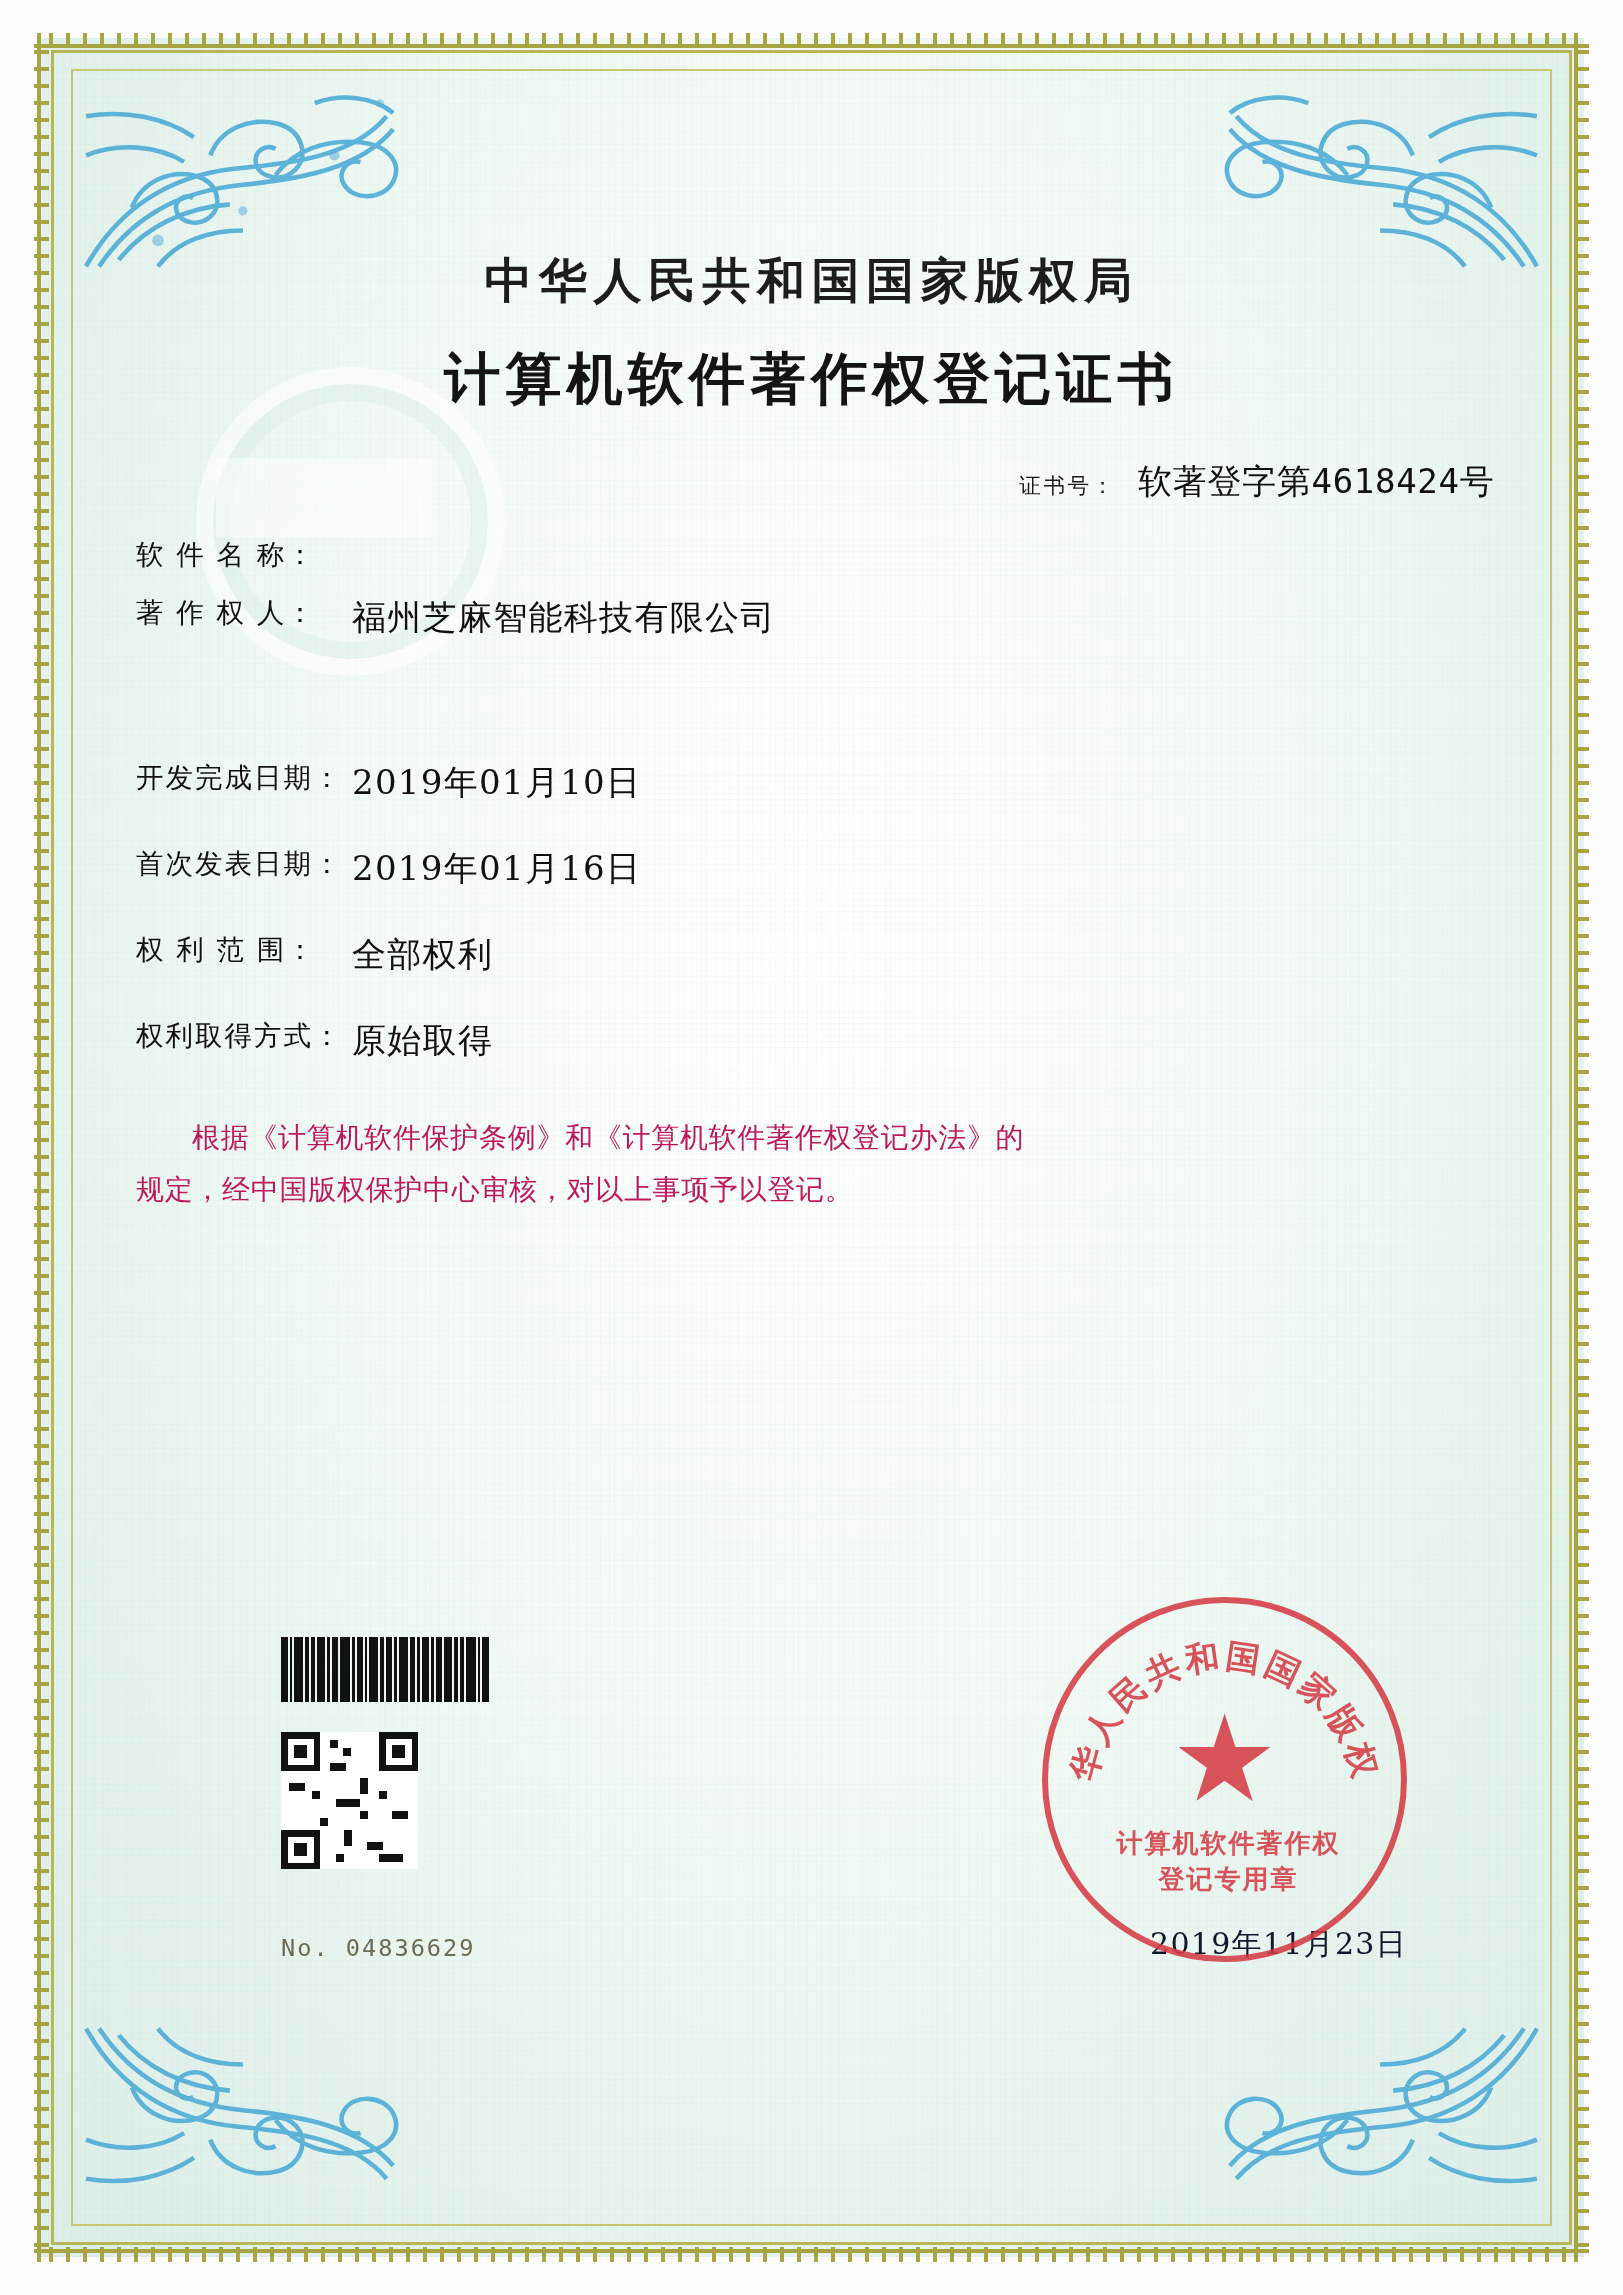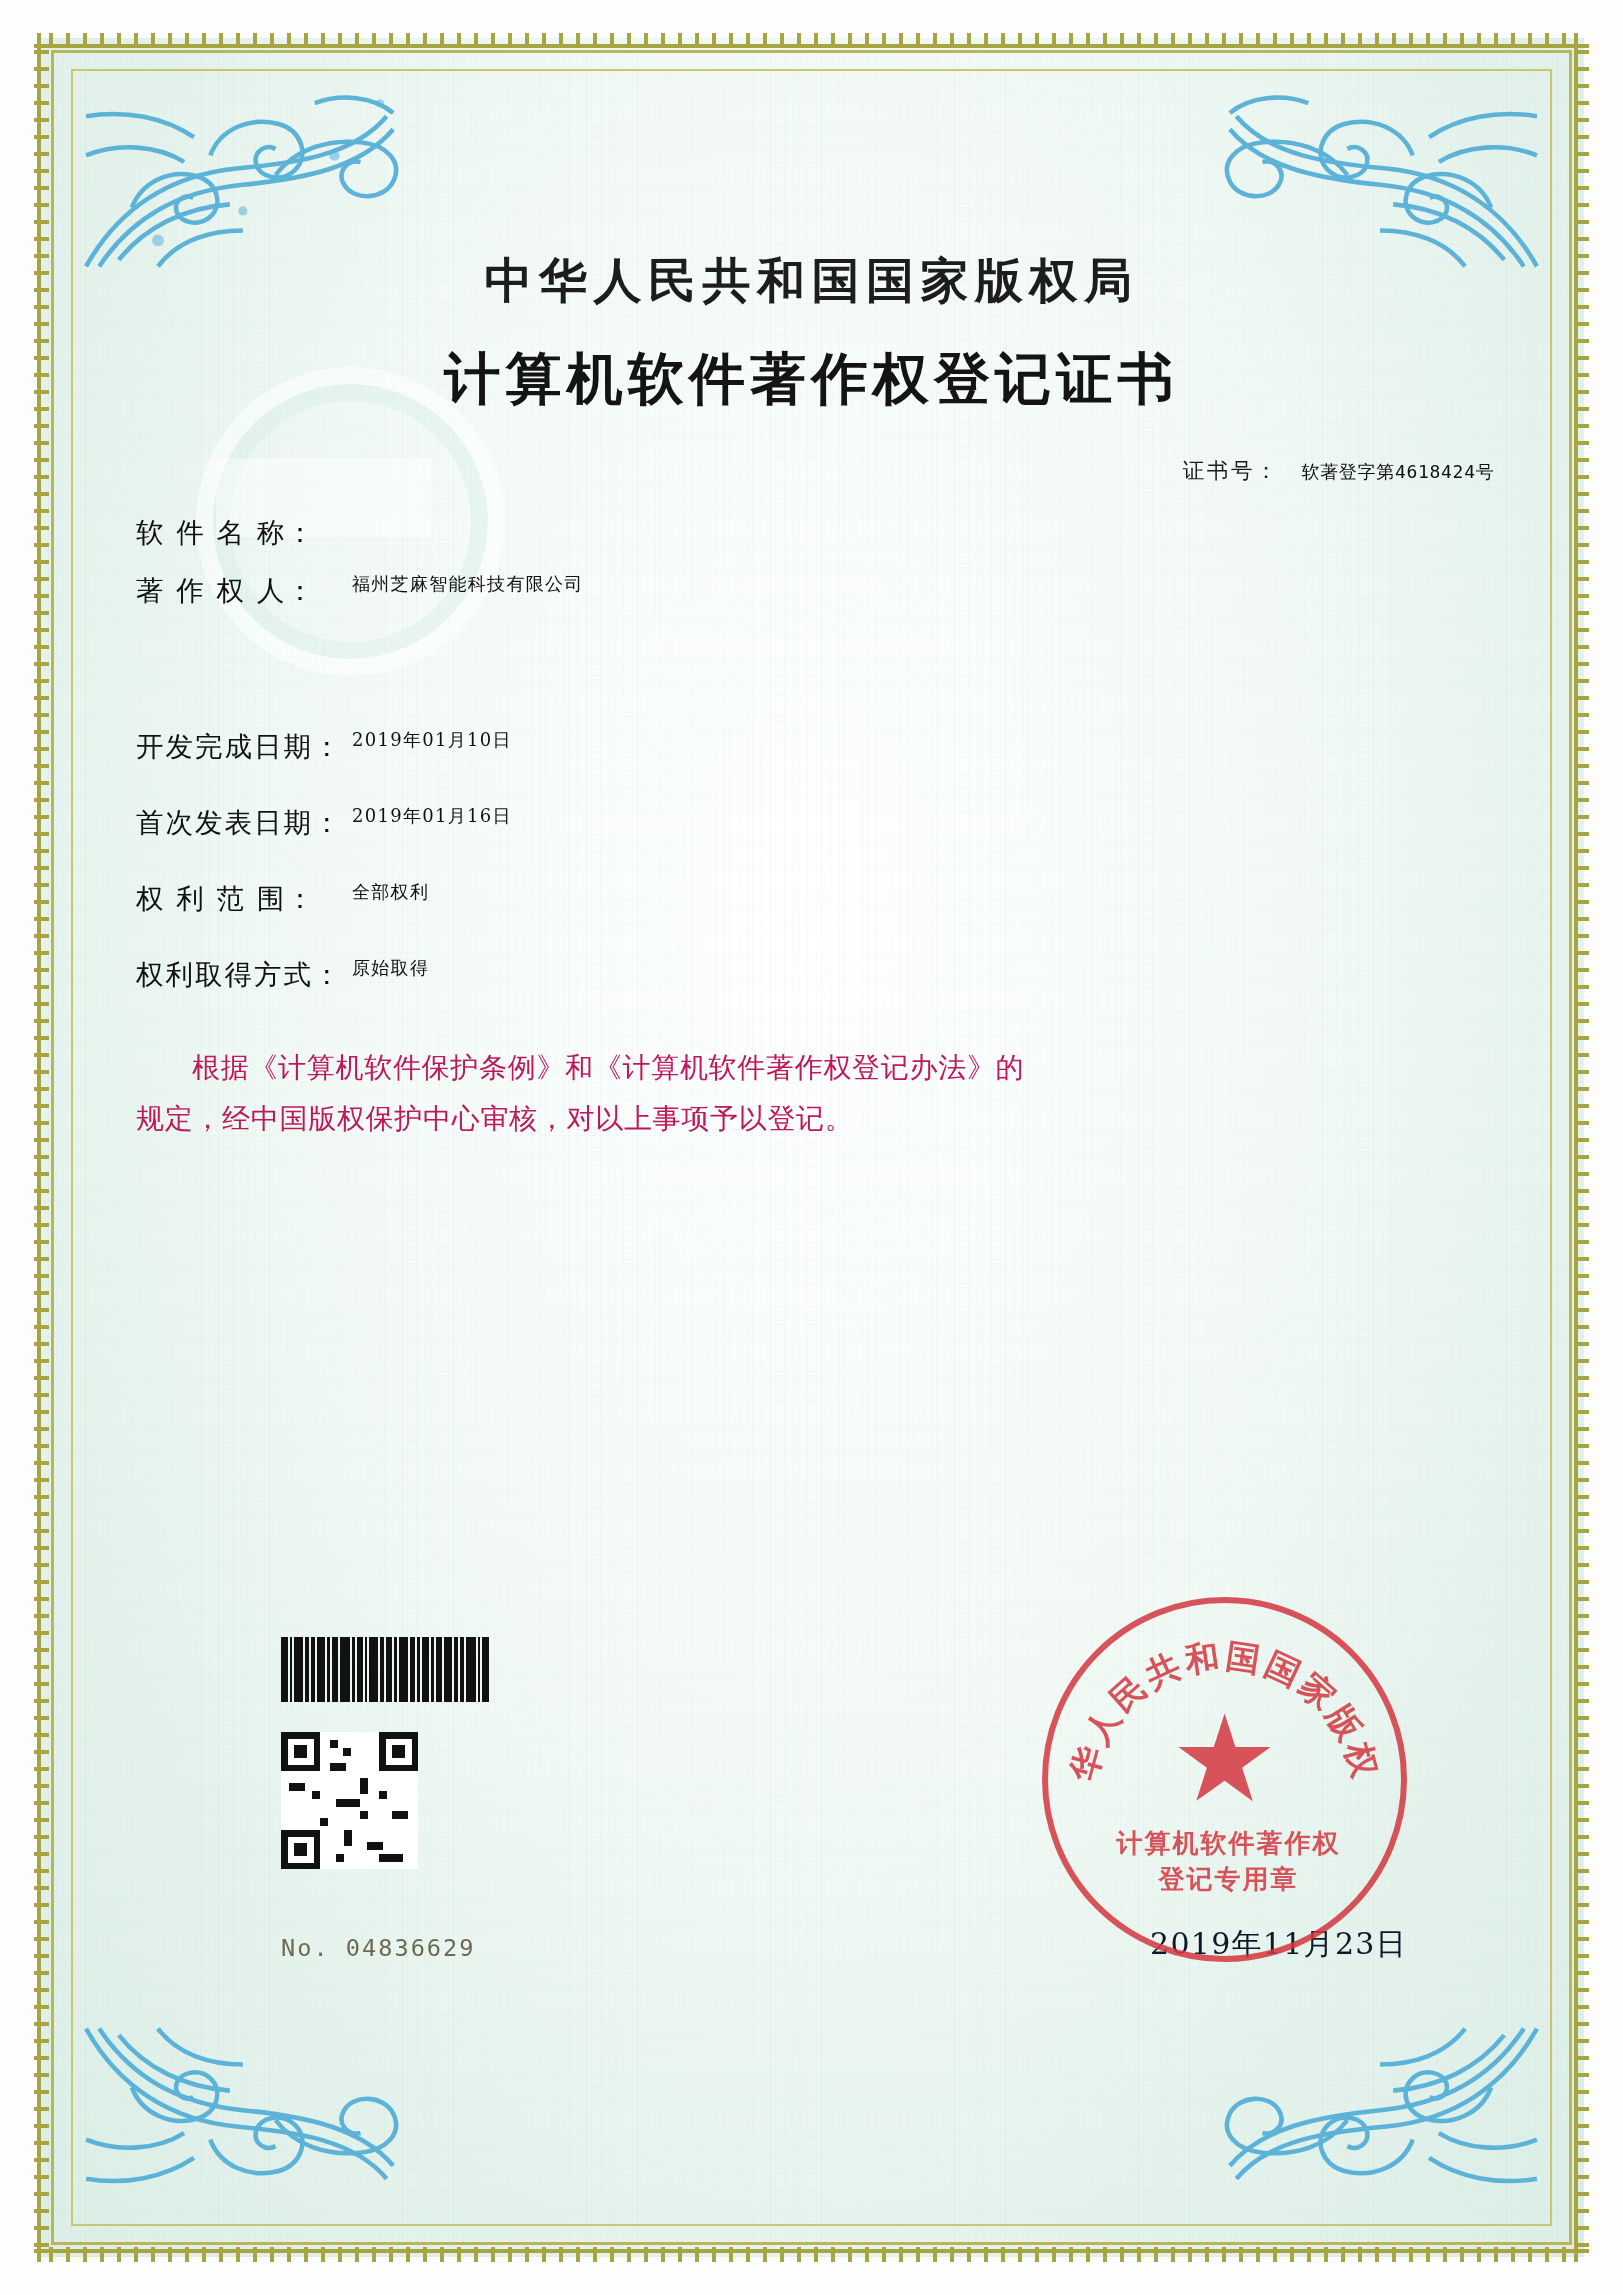--- a/index.html
+++ b/index.html
@@ -123,21 +123,21 @@
     width:216px;
     flex:0 0 216px;
     font-size:27.5px;
     color:#111;
     font-family:"DejaVu Serif", serif;
     letter-spacing:0px;
     line-height:1.5;
   }
   .lab.sp2{letter-spacing:2px;}
   .val{
-    font-size:18px;
+    font-size:34px;
     color:#111;
     line-height:1.5;
     font-family:"DejaVu Sans Mono", monospace;
     white-space:pre-wrap;
   }
   .val.cjk{font-family:"DejaVu Serif", serif;letter-spacing:1.3px;}
   .val.mono{font-family:"DejaVu Sans Mono", monospace;letter-spacing:0px;font-size:27px;}
 
   .gap-big{height:79px;}
   .rowsp{margin-bottom:35px;}

